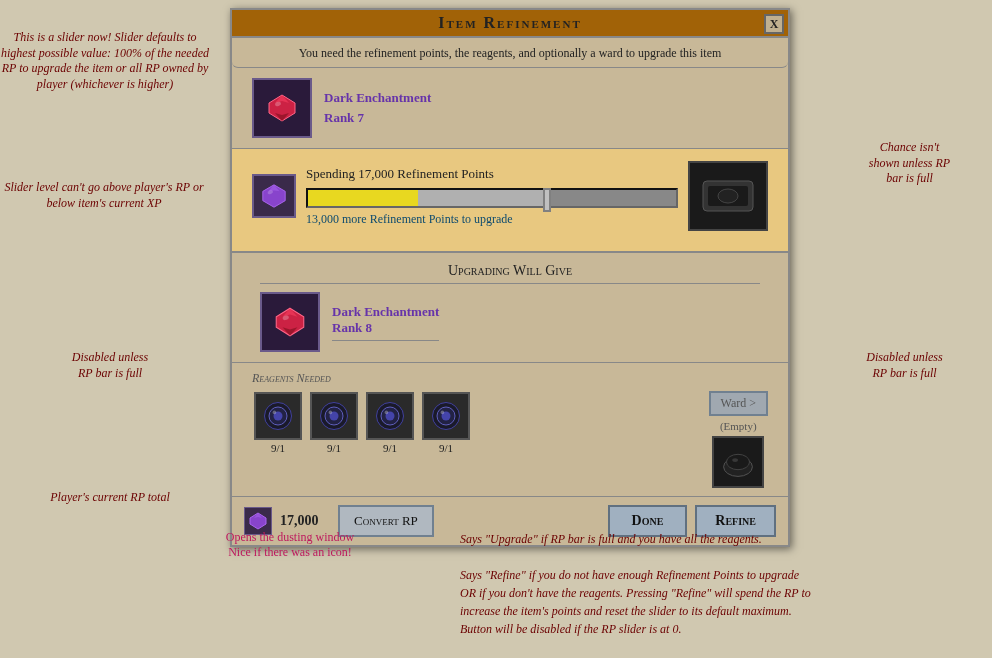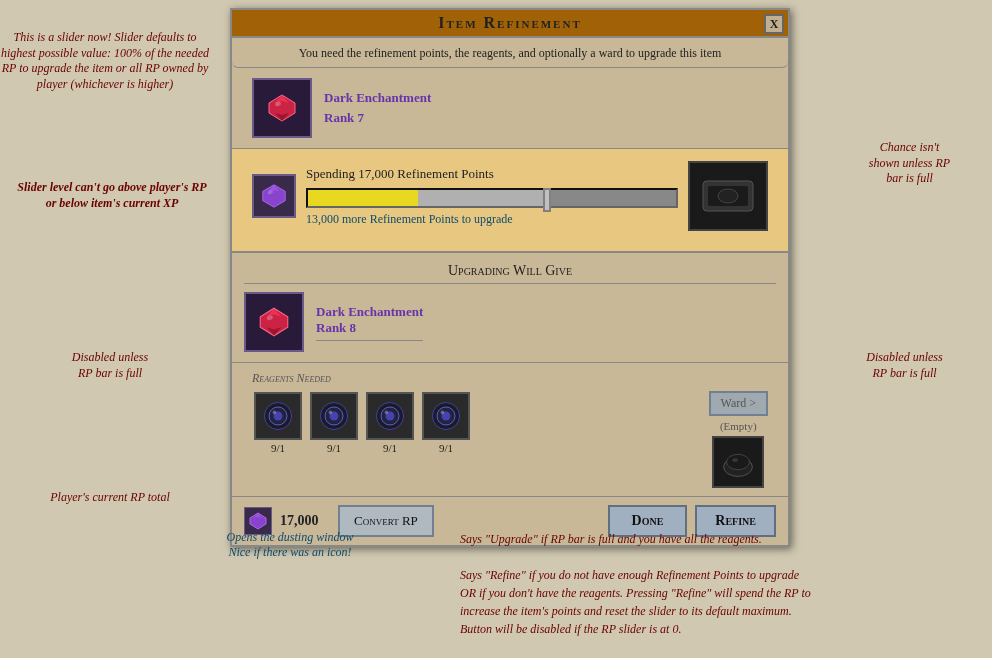--- a/index.html
+++ b/index.html
@@ -195,21 +195,21 @@
       background: #1a1a1a;
       border: 2px solid #444;
       flex-shrink: 0;
       display: flex;
       align-items: center;
       justify-content: center;
     }
 
     
     .upgrading-section {
-      padding: 10px 12px;
+      padding: 10px 28px;
       border-bottom: 1px solid #888;
     }
     .upgrading-title {
       text-align: center;
       font-size: 14px;
       font-variant: small-caps;
       color: #222;
       margin-bottom: 8px;
       border-bottom: 1px solid #888;
       padding-bottom: 4px;
@@ -377,23 +377,22 @@
       color: #6b0000;
       font-size: 12px;
       font-style: italic;
       text-align: center;
     }
     .bottom-center-ann {
       position: absolute;
       left: 190px;
       top: 530px;
       width: 200px;
-      color: #0c4a6e;
-      font-size: 12px;
-      font-style: italic;
+      color: #be185d;
+      font-size: 12px;
       text-align: center;
     }
     .bottom-right-ann {
       position: absolute;
       left: 460px;
       top: 530px;
       width: 520px;
       color: #6b0000;
       font-size: 12px;
       font-style: italic;
@@ -405,21 +404,21 @@
 <body>
 
 <div class="annotation" style="left:0;top:30px;width:210px;">This is a slider now!
 Slider defaults to highest
 possible value: 100% of
 the needed RP to
 upgrade the item or all
 RP owned by player
 (whichever is higher)</div>
 
-<div class="annotation" style="left:12px;top:180px;width:200px;font-weight:bold;">Slider level can't go
+<div class="annotation" style="left:4px;top:180px;width:200px;">Slider level can't go
 above player's RP or
 below item's current XP</div>
 
 <div class="annotation" style="right:0;top:140px;width:165px;">Chance isn't<br>shown unless RP<br>bar is full</div>
 
 <div class="annotation" style="left:20px;top:350px;width:180px;">Disabled unless<br>RP bar is full</div>
 
 <div class="annotation" style="right:5px;top:350px;width:165px;">Disabled unless<br>RP bar is full</div>
 
 <div class="dialog">

